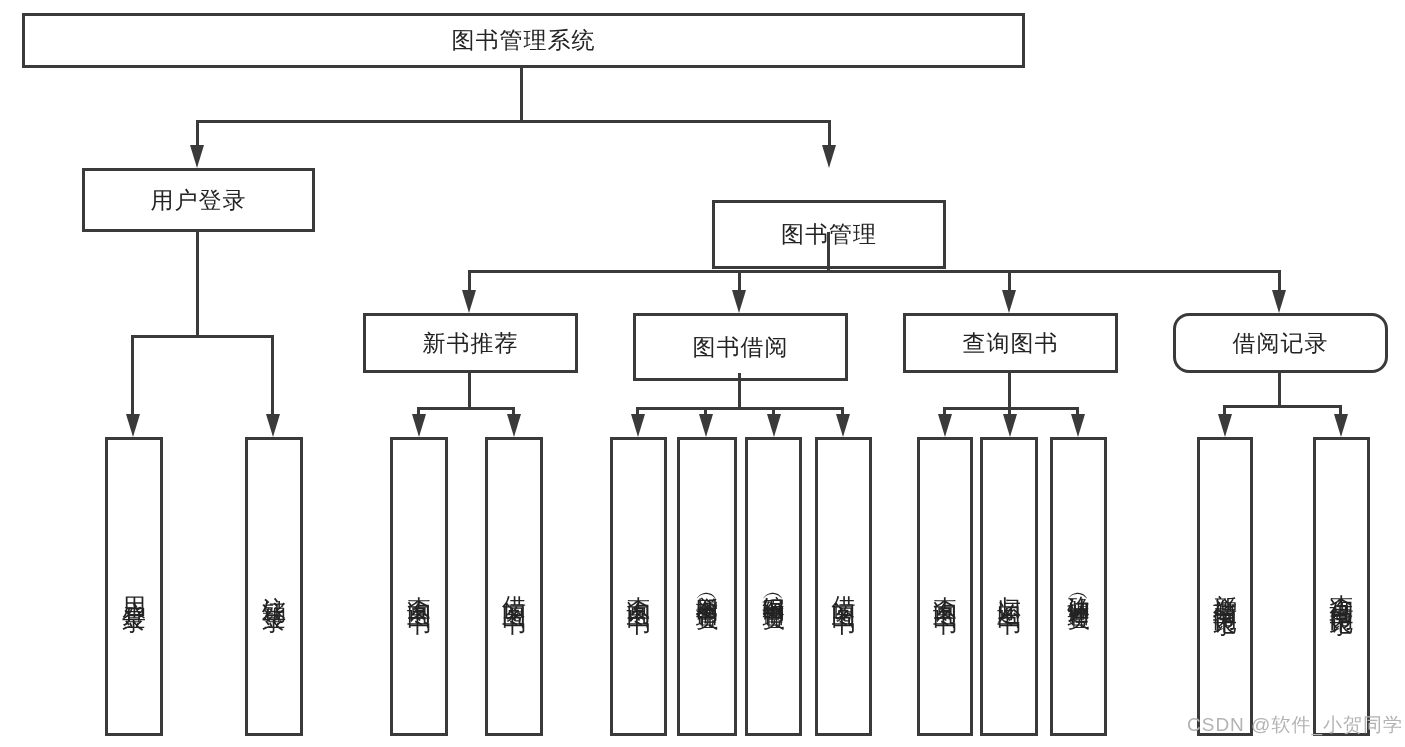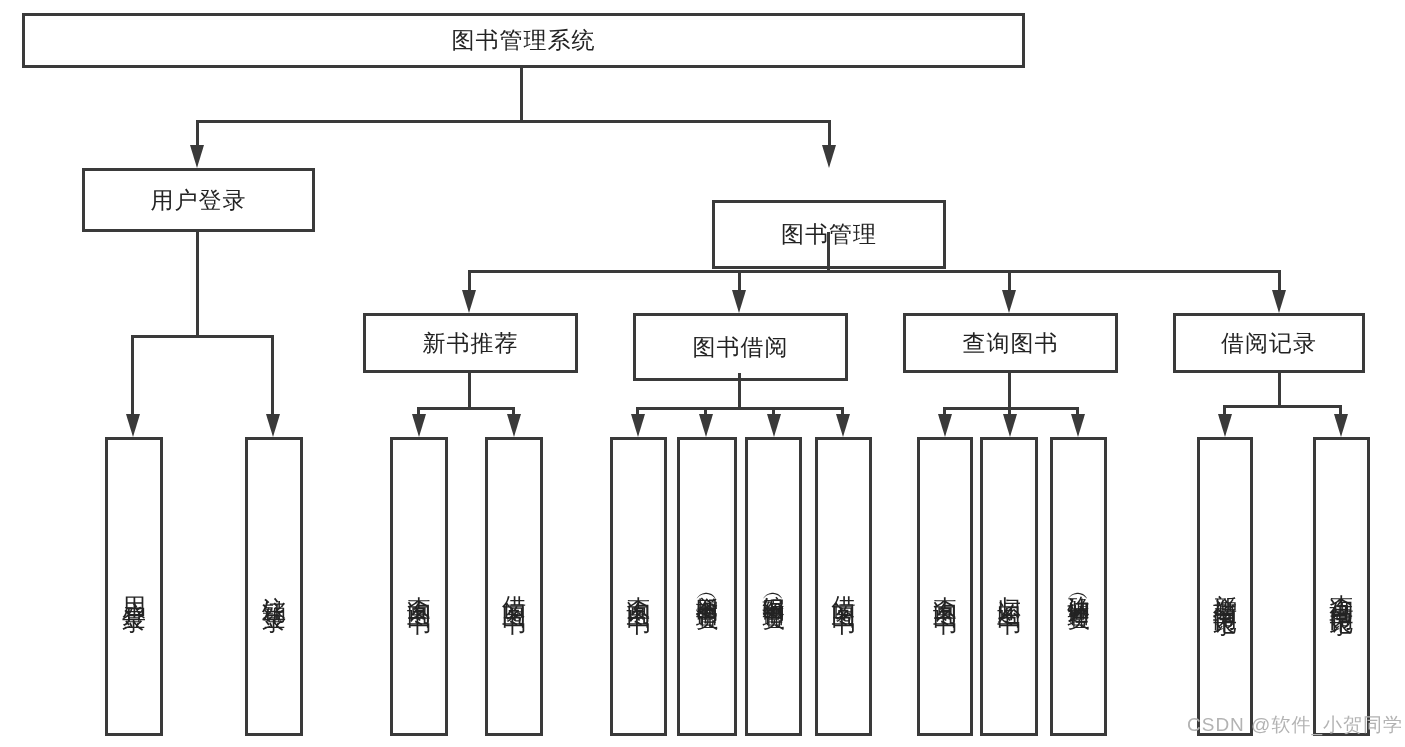--- a/index.html
+++ b/index.html
@@ -68,21 +68,21 @@
 
   <div class="box" style="left:363px;top:313px;width:215px;height:60px;">
     <span class="htext">新书推荐</span>
   </div>
   <div class="box" style="left:633px;top:313px;width:215px;height:68px;">
     <span class="htext">图书借阅</span>
   </div>
   <div class="box" style="left:903px;top:313px;width:215px;height:60px;">
     <span class="htext">查询图书</span>
   </div>
-  <div class="box" style="left:1173px;top:313px;width:192px;height:60px;">
+  <div class="box" style="left:1173px;top:313px;width:215px;height:60px;border-radius:16px;">
     <span class="htext">借阅记录</span>
   </div>
 
   <div class="vl" style="left:196px;top:232px;height:103px;"></div>
   <div class="hl" style="left:132px;top:335px;width:142px;"></div>
   <div class="vl" style="left:131px;top:335px;height:80px;"></div>
   <div class="arr" style="left:126px;top:414px;"></div>
   <div class="vl" style="left:271px;top:335px;height:80px;"></div>
   <div class="arr" style="left:266px;top:414px;"></div>
 

